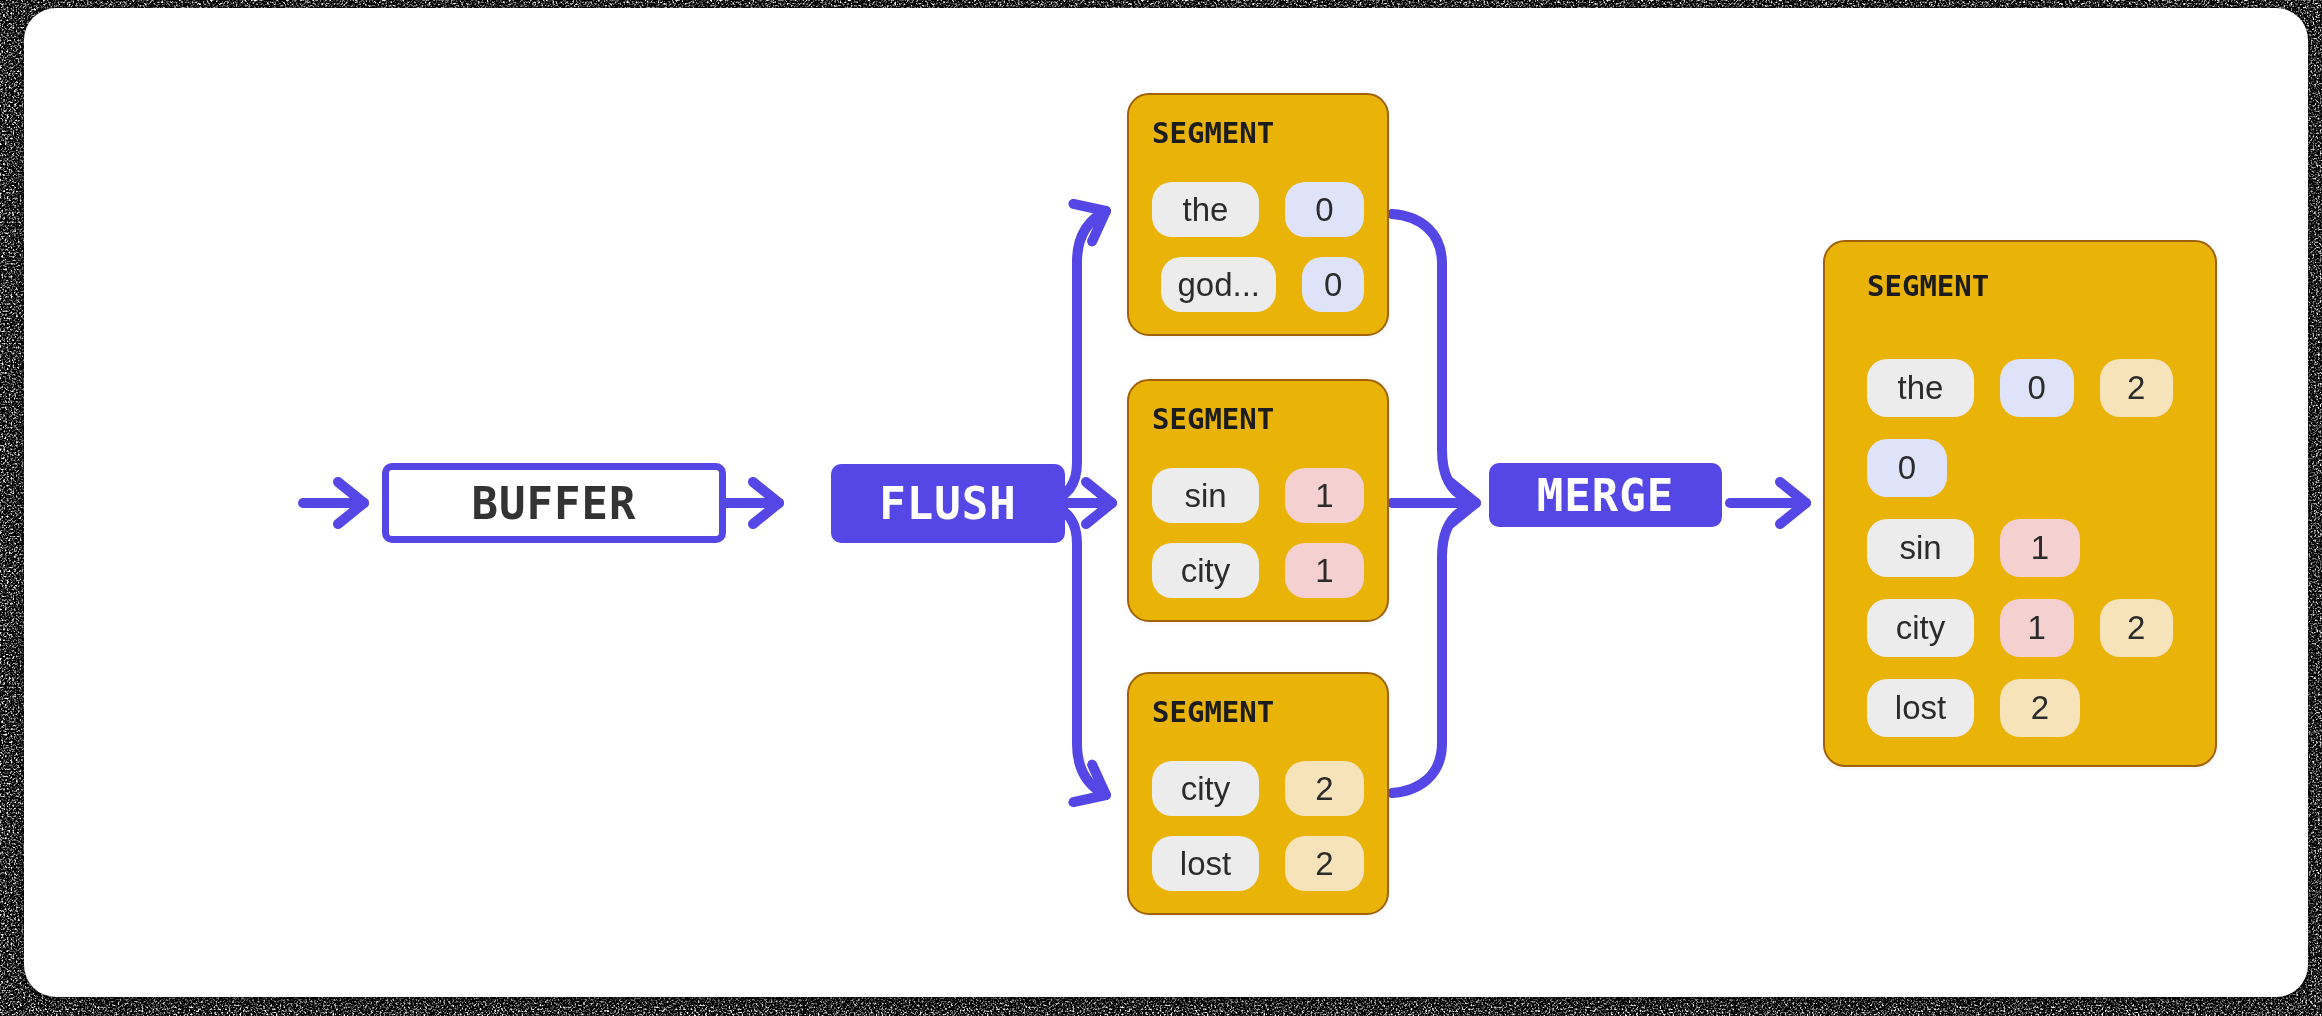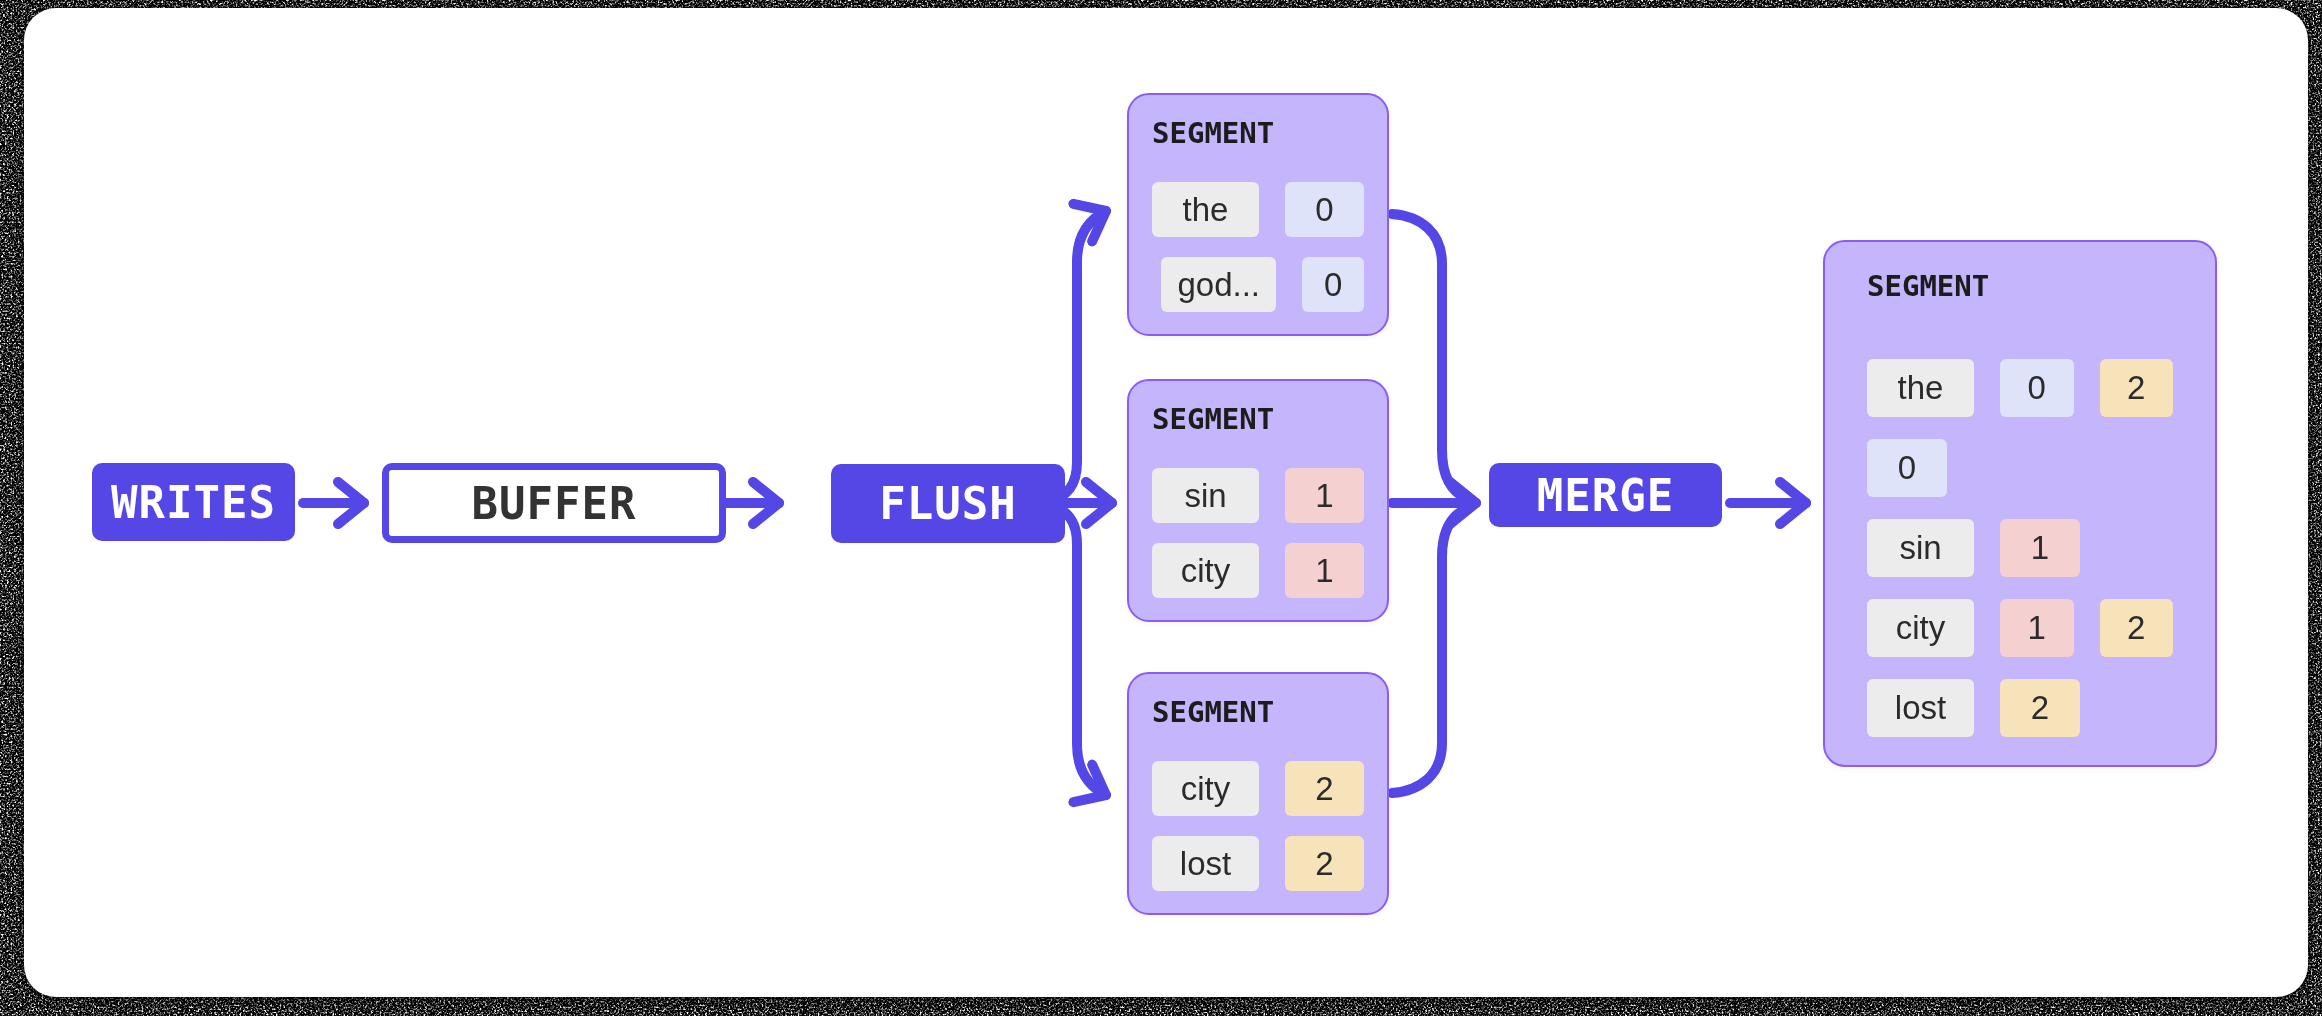--- a/index.html
+++ b/index.html
@@ -23,41 +23,41 @@
     box-sizing:border-box;
   }
   .node.filled { background:var(--accent); color:#ffffff; }
   .node.outline { background:#ffffff; color:#333333; border:7px solid var(--accent); }
   .node-writes { left:92px;  top:463px; width:203px; height:78px; }
   .node-buffer { left:382px; top:463px; width:344px; height:80px; }
   .node-flush  { left:831px; top:464px; width:234px; height:79px; }
   .node-merge  { left:1489px;top:463px; width:233px; height:64px; }
 
   .seg-card {
-    position:absolute; z-index:4; background:#c4b5fd;
-    border:2px solid #8b5cf6; border-radius:22px; box-sizing:border-box;
+    position:absolute; z-index:4; background:#eab308;
+    border:2px solid #a16207; border-radius:22px; box-sizing:border-box;
     box-shadow:0 2px 6px rgba(0,0,0,0.04);
     padding:24px 23px;
   }
   .seg-card .seg-title {
     font-family:"DejaVu Sans Mono","Liberation Mono",monospace;
     font-weight:bold; font-size:29px; color:#1c1c1c; line-height:29px;
     margin-bottom:34px; display:block;
   }
   .seg-1 { left:1127px; top:93px;  width:262px; height:243px; }
   .seg-2 { left:1127px; top:379px; width:262px; height:243px; }
   .seg-3 { left:1127px; top:672px; width:262px; height:243px; }
   .seg-merged { left:1823px; top:240px; width:394px; height:527px; padding:30px 42px; }
   .seg-merged .seg-title { margin-bottom:58px; }
 
   .seg-rows { display:flex; flex-direction:column; gap:20px; }
   .seg-merged .seg-rows { gap:22px; }
   .seg-row { display:flex; flex-direction:row; gap:26px; align-items:center; }
   .pill {
-    height:55px; border-radius:6px; display:flex; align-items:center; justify-content:center;
+    height:55px; border-radius:20px; display:flex; align-items:center; justify-content:center;
     font-size:33px; color:#2b2b2b; box-sizing:border-box; white-space:nowrap;
   }
   .seg-merged .pill { height:58px; }
   .pill.term { min-width:107px; padding:0 26px; }
   .pill.doc  { width:80px; }
 </style>
 </head>
 <body>
 
 <div class="canvas">
@@ -87,23 +87,20 @@
       <path d="M 1048,501 C 1068,497 1077,484 1077,462 L 1077,262 C 1077,238 1086,221 1106,211" marker-end="url(#chev)"></path>
       <path d="M 1058,503 L 1112,503" marker-end="url(#chev)"></path>
       <path d="M 1048,505 C 1068,509 1077,522 1077,544 L 1077,744 C 1077,768 1086,785 1106,795" marker-end="url(#chev)"></path>
       <path d="M 1392,214 C 1420,216 1442,232 1442,264 L 1442,450 C 1442,477 1452,492 1467,499"></path>
       <path d="M 1392,793 C 1420,791 1442,775 1442,743 L 1442,557 C 1442,530 1452,515 1467,508"></path>
       <path d="M 1392,503 L 1476,503" marker-end="url(#chev)"></path>
       <path d="M 1730,503 L 1806,503" marker-end="url(#chev)"></path>
     </g>
   </svg>
 
-  <div class="node filled node-writes">
-    <span>WRITES</span>
-  </div>
   <div class="node outline node-buffer">
     <span>BUFFER</span>
   </div>
   <div class="node filled node-flush">
     <span>FLUSH</span>
   </div>
   <div class="node filled node-merge">
     <span>MERGE</span>
   </div>
 

